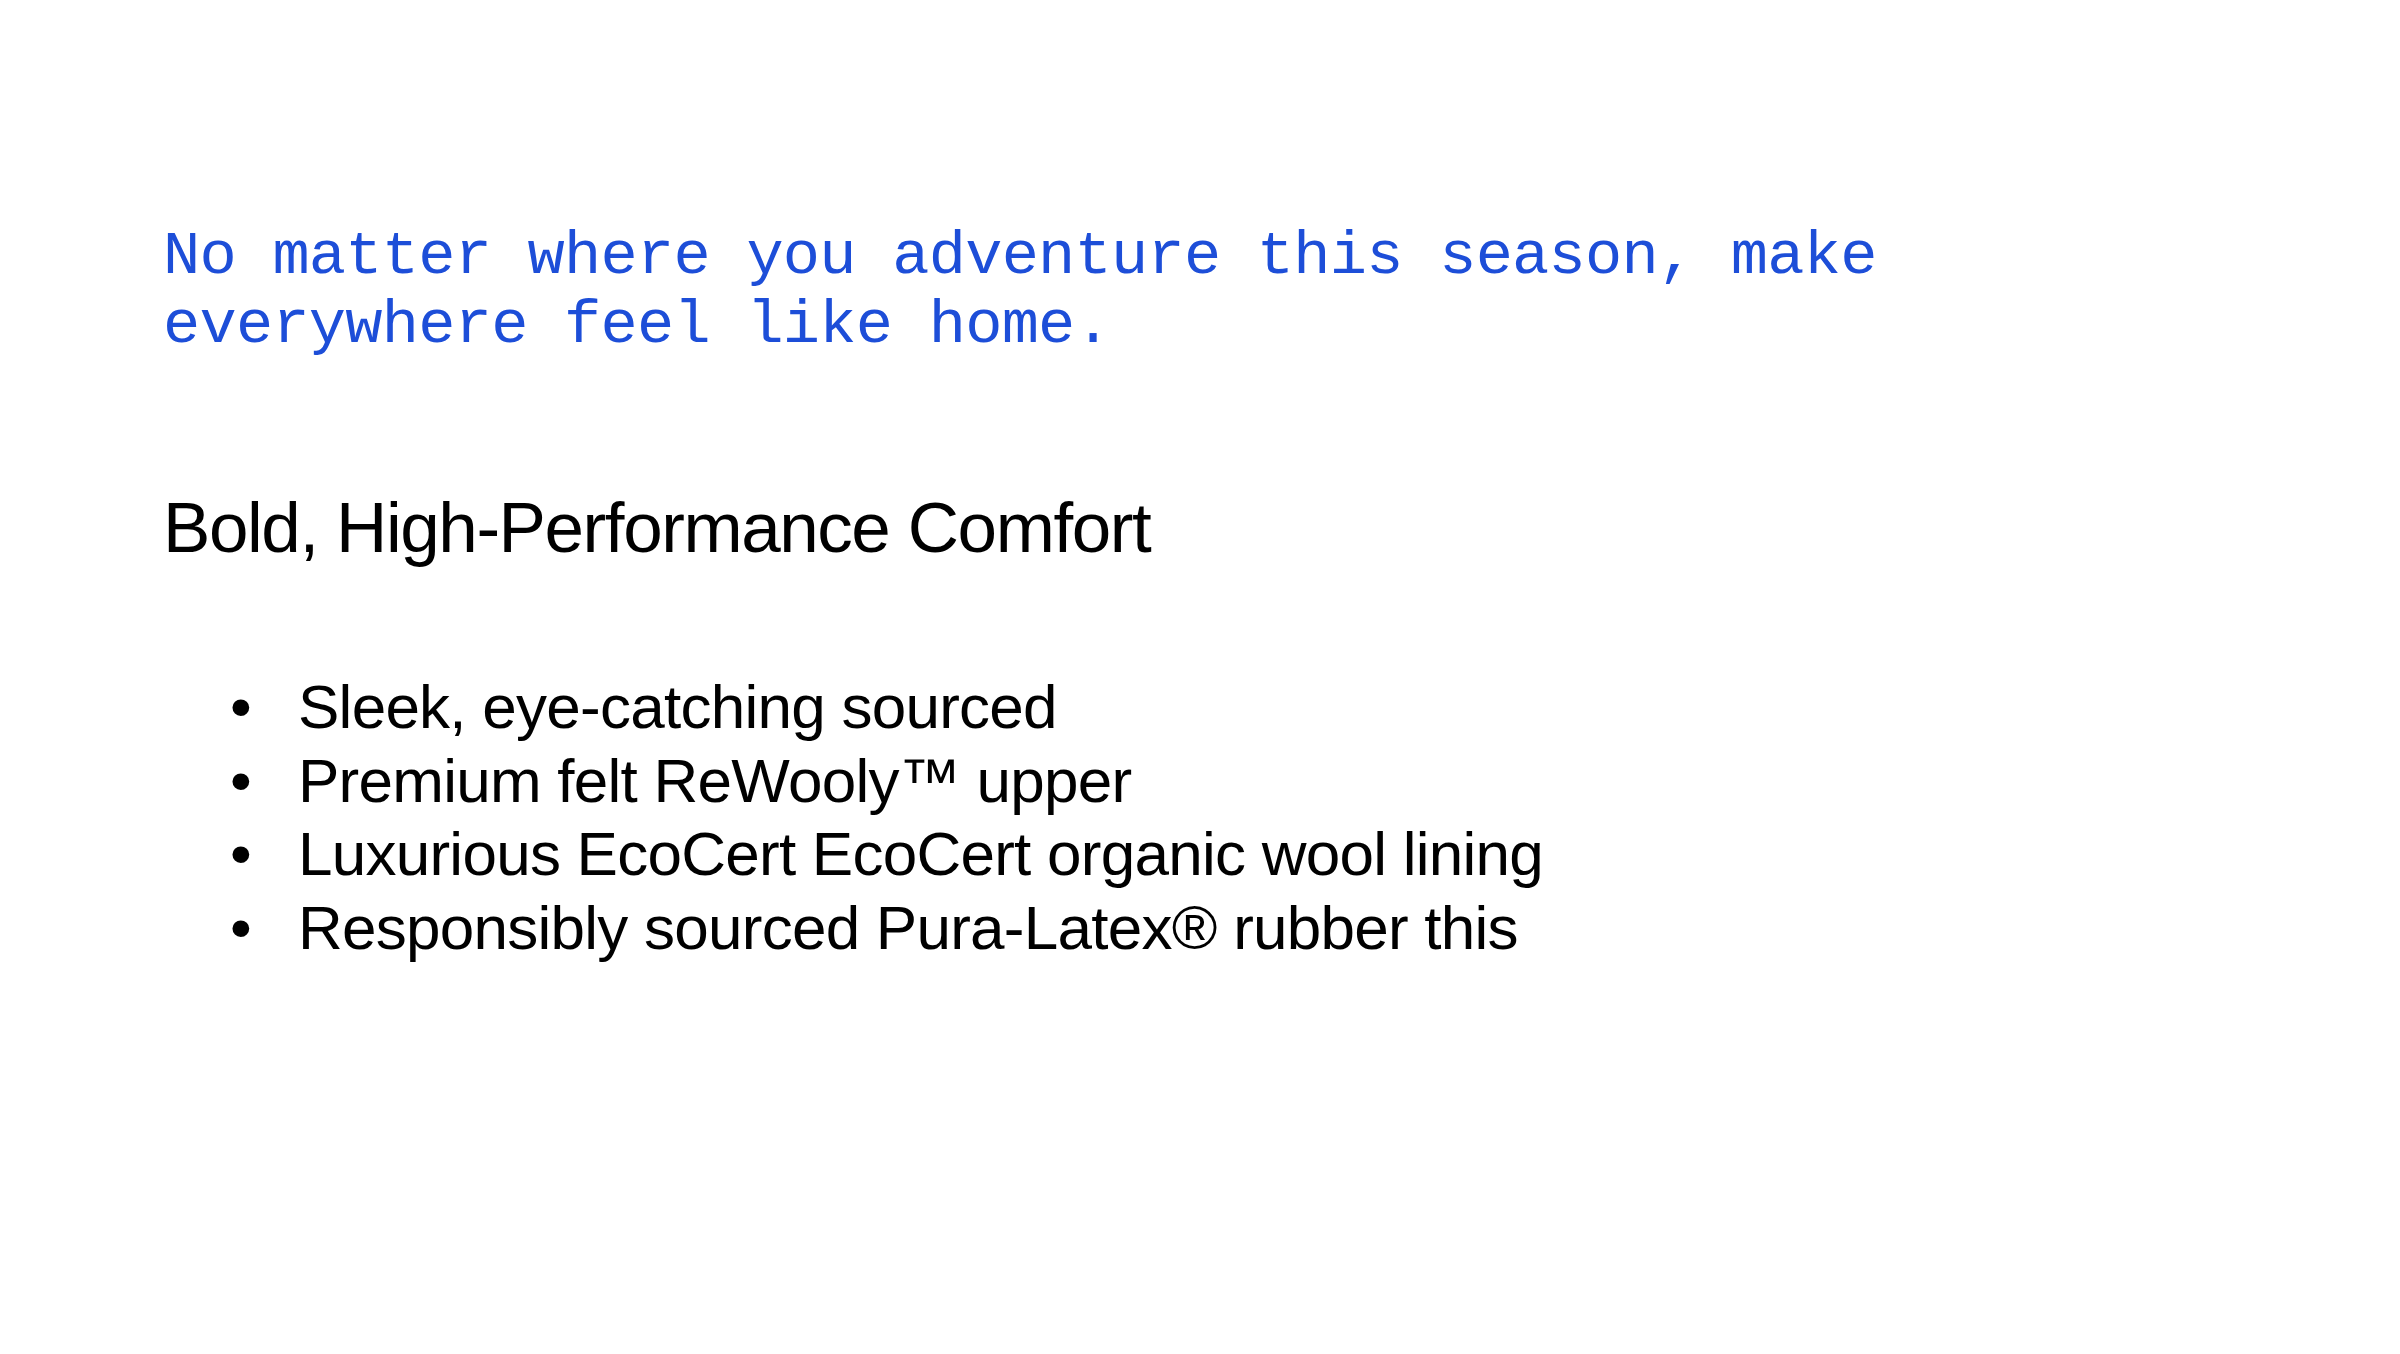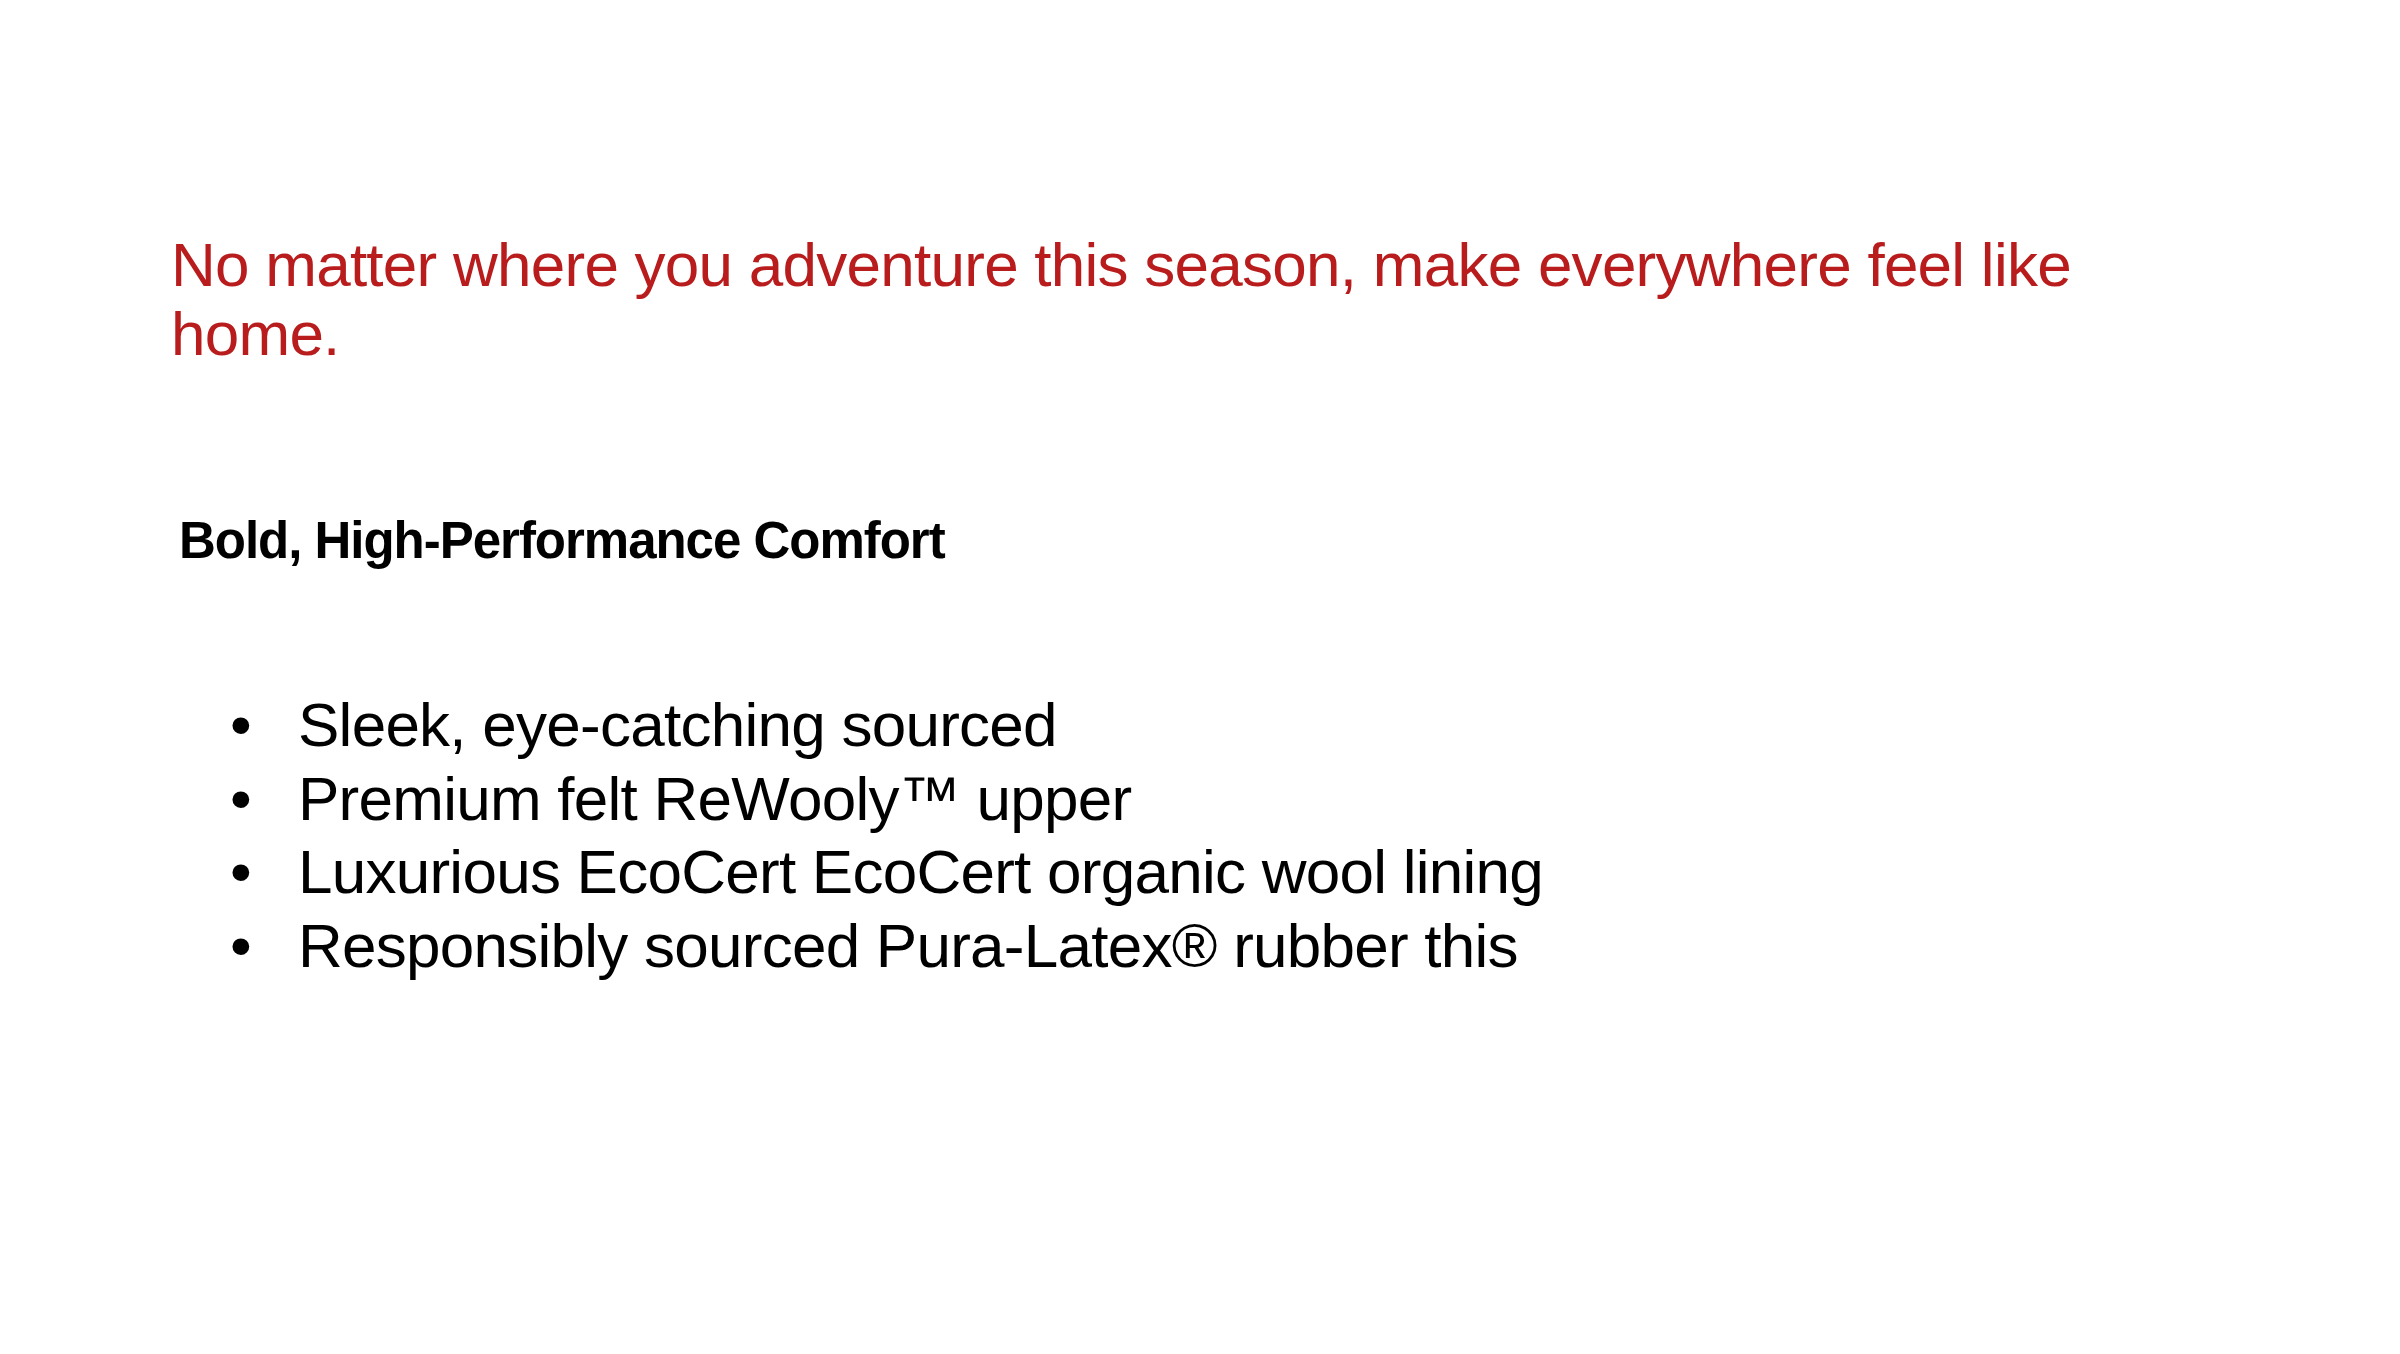--- a/index.html
+++ b/index.html
@@ -28,33 +28,34 @@
     left: 163px;
     top: 222px;
     width: 2120px;
   }
 
   .intro-paragraph {
     font-size: 62px;
     line-height: 1.12;
     font-weight: 400;
     letter-spacing: -0.012em;
-    color: #b91c1c;
-    margin: 8px;
+    color: #1d4ed8;
+    margin: 0;
     max-width: 2070px;
     white-space: pre-line;
+    font-family: Liberation Mono, monospace;
   }
 
   .section-heading {
-    font-size: 51px;
+    font-size: 71px;
     line-height: 1.1;
-    font-weight: 700;
+    font-weight: 400;
     letter-spacing: -0.02em;
     color: #000000;
-    margin: 16px;
+    margin: 0;
     padding-top: 128px;
   }
 
   .feature-list {
     list-style: none;
     margin: 0;
     padding: 0;
     padding-top: 107px;
   }
 

